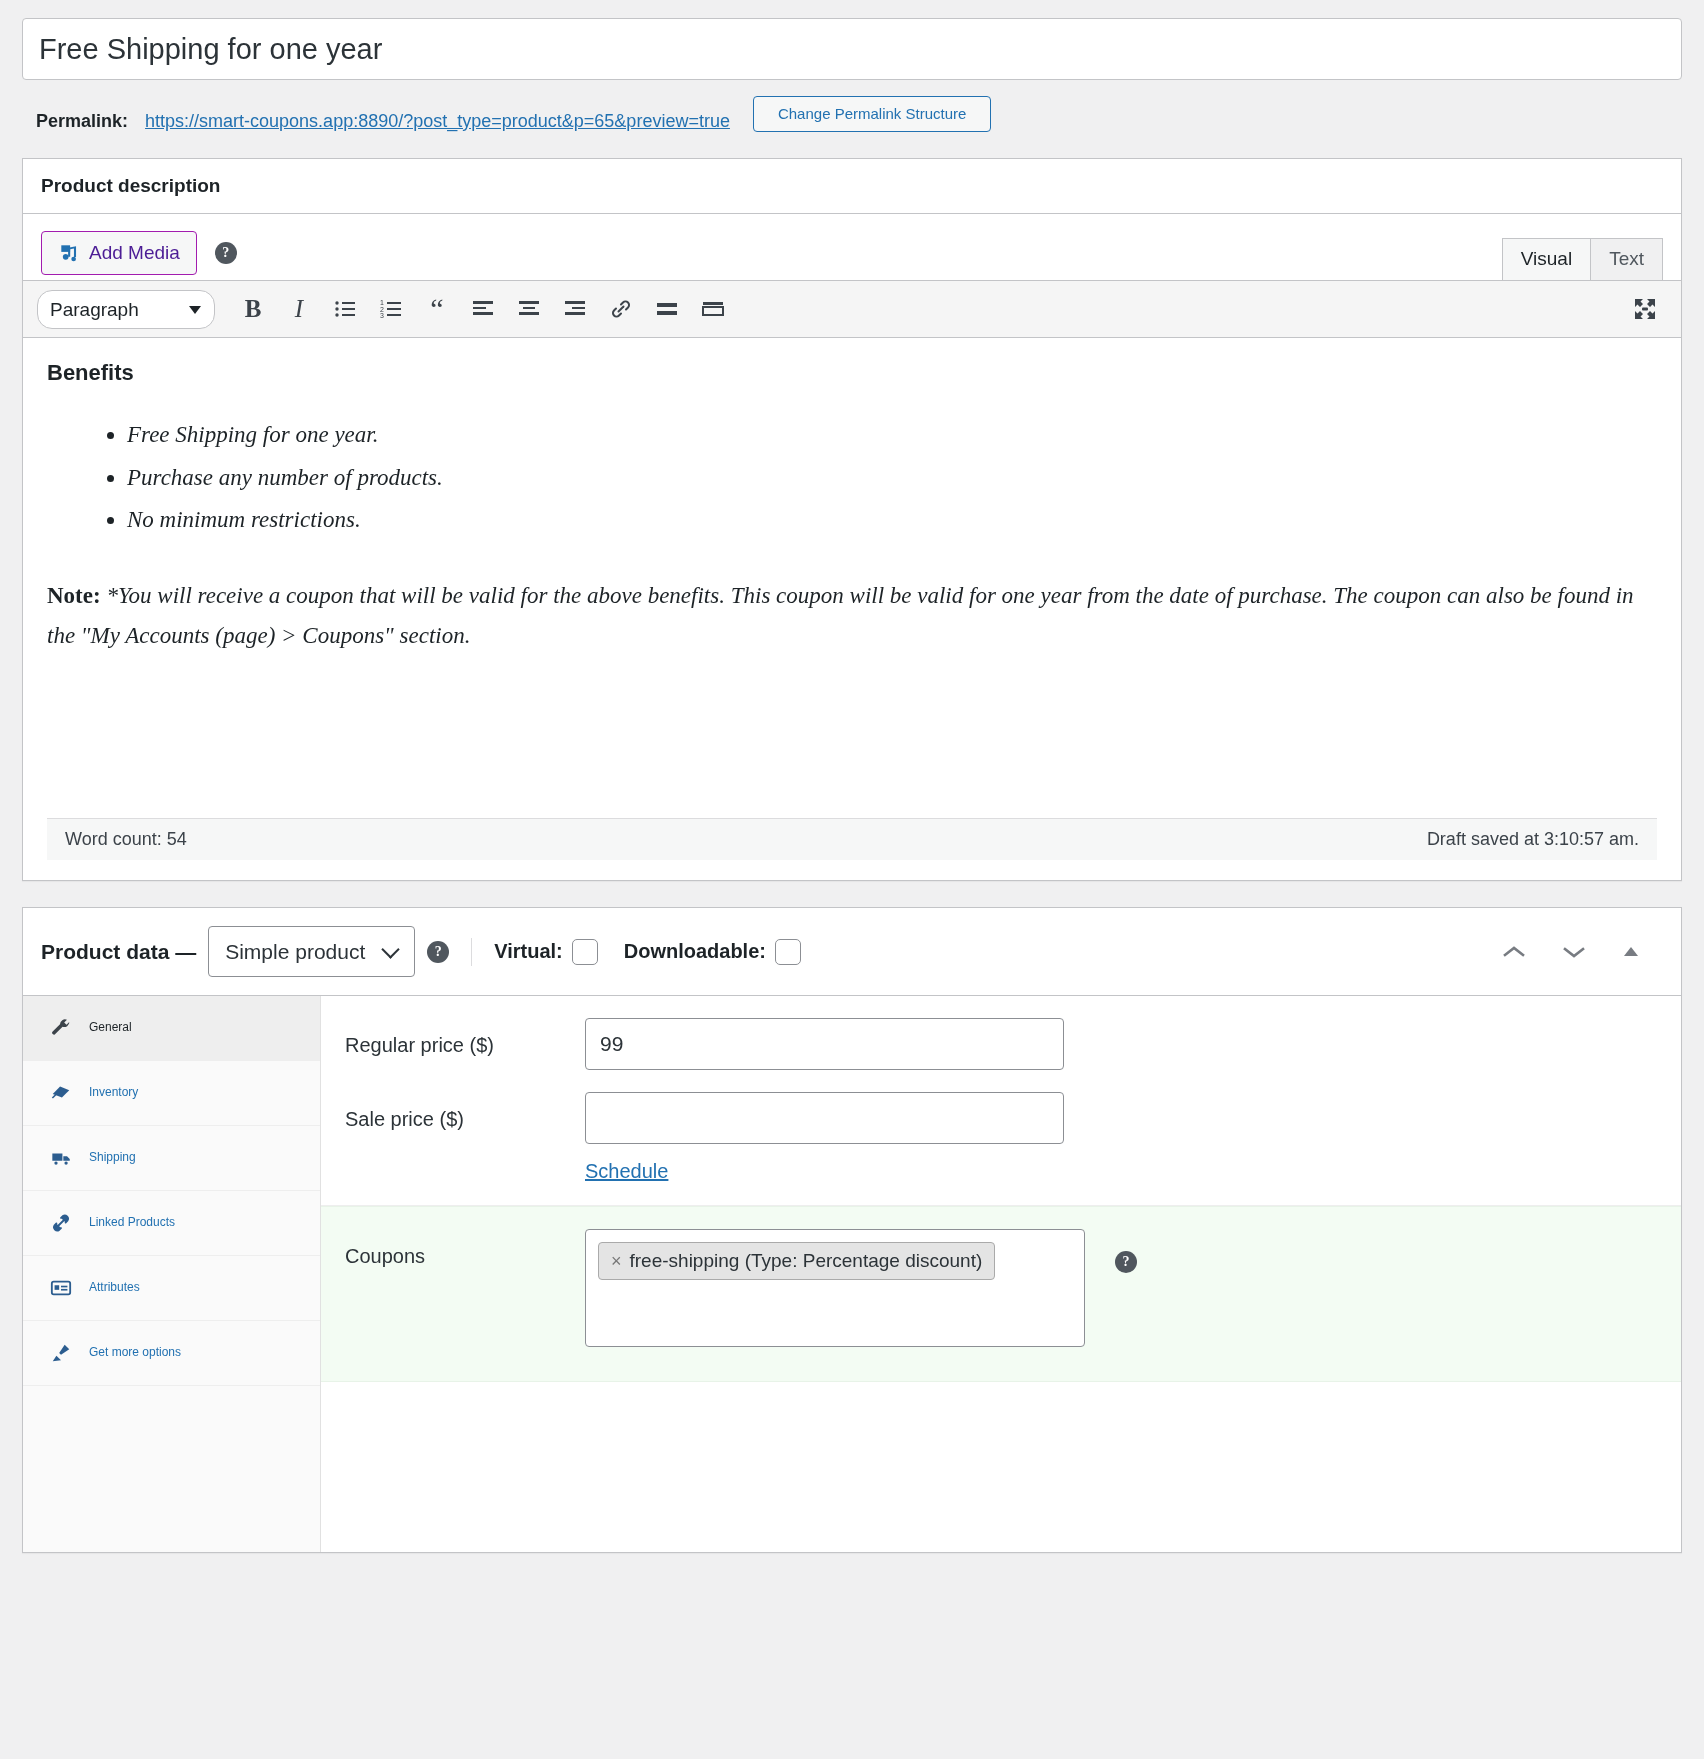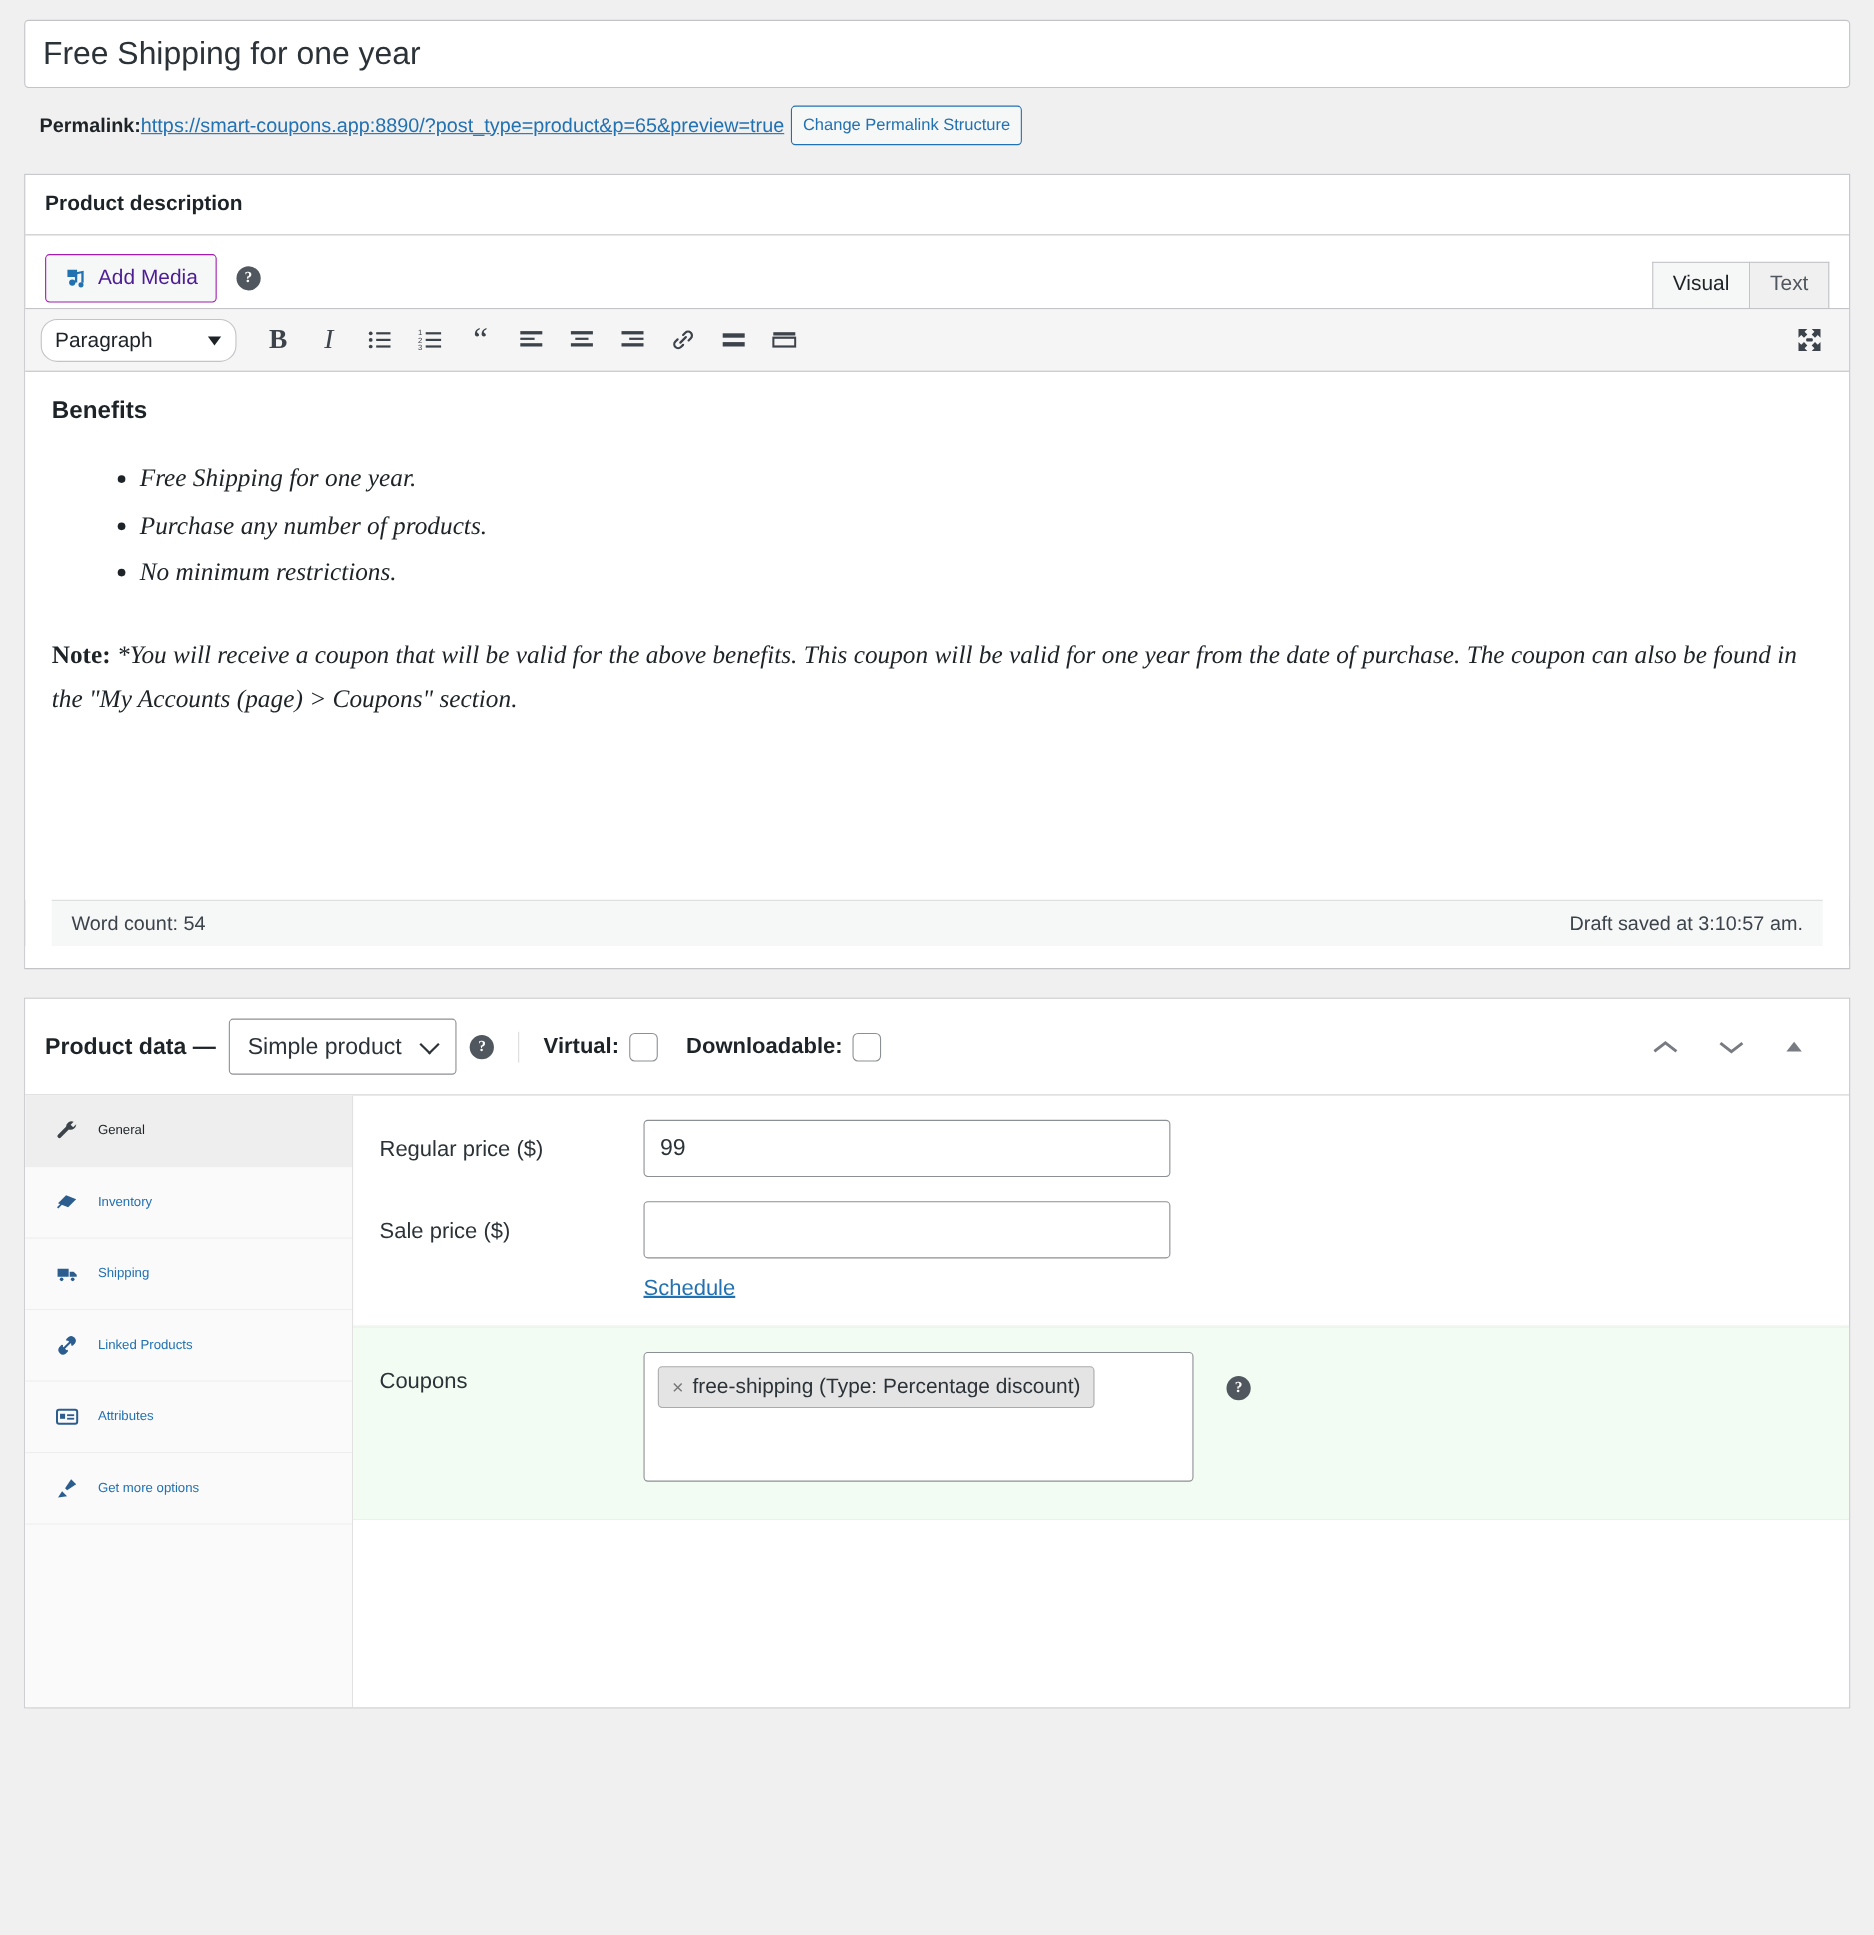--- a/index.html
+++ b/index.html
@@ -33,40 +33,40 @@
     color: #2c3338;
     background: #fff;
     border: 1px solid #c3c4c7;
     border-radius: 4px;
     outline: none;
   }
 
   
   .permalink-row {
     display: flex;
-    align-items: center;
-    gap: 0;
+    align-items: flex-end;
+    gap: 17px;
     margin: 16px 0 0 14px;
     font-size: 18px;
   }
   .permalink-label { font-weight: 700; color: #1d2327; }
   .permalink-link {
     color: #2271b1;
     text-decoration: underline;
     cursor: pointer;
   }
   .perma-btn {
     margin-left: 6px;
     background: #f6f7f7;
     border: 1px solid #2271b1;
     color: #2271b1;
     border-radius: 4px;
     font-size: 15px;
     font-family: "Liberation Sans", sans-serif;
-    padding: 8px 10px;
+    padding: 8px 24px;
     cursor: pointer;
     line-height: 1.2;
   }
 
   
   .postbox {
     background: #fff;
     border: 1px solid #c3c4c7;
     box-shadow: 0 1px 1px rgba(0,0,0,.04);
     margin-top: 26px;

